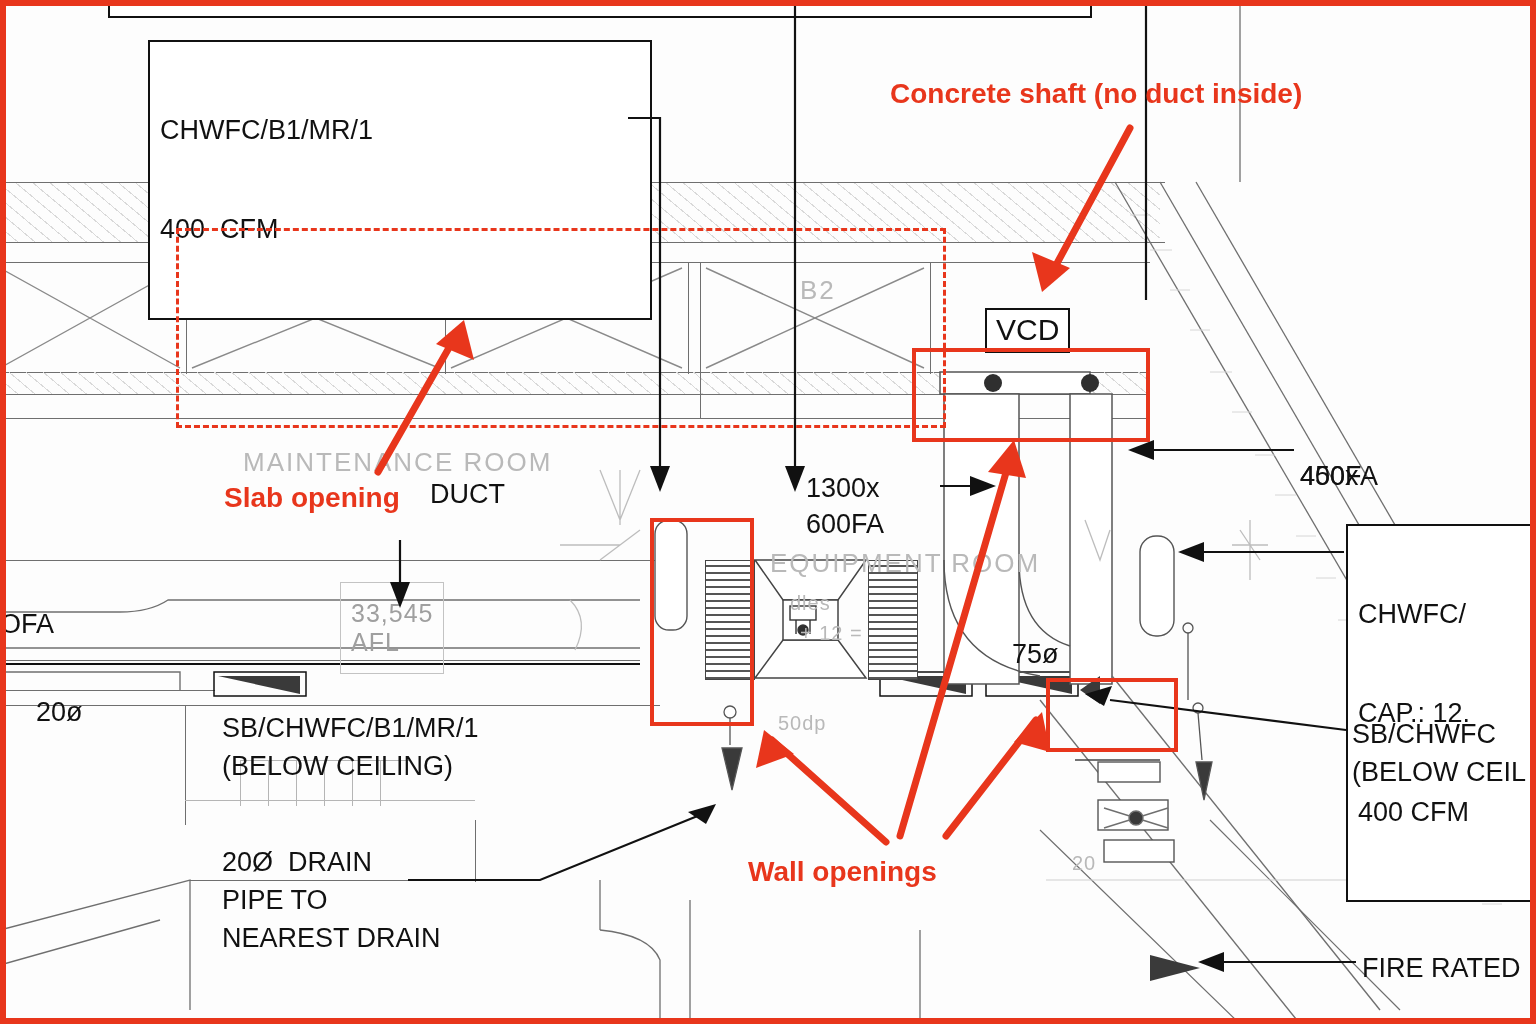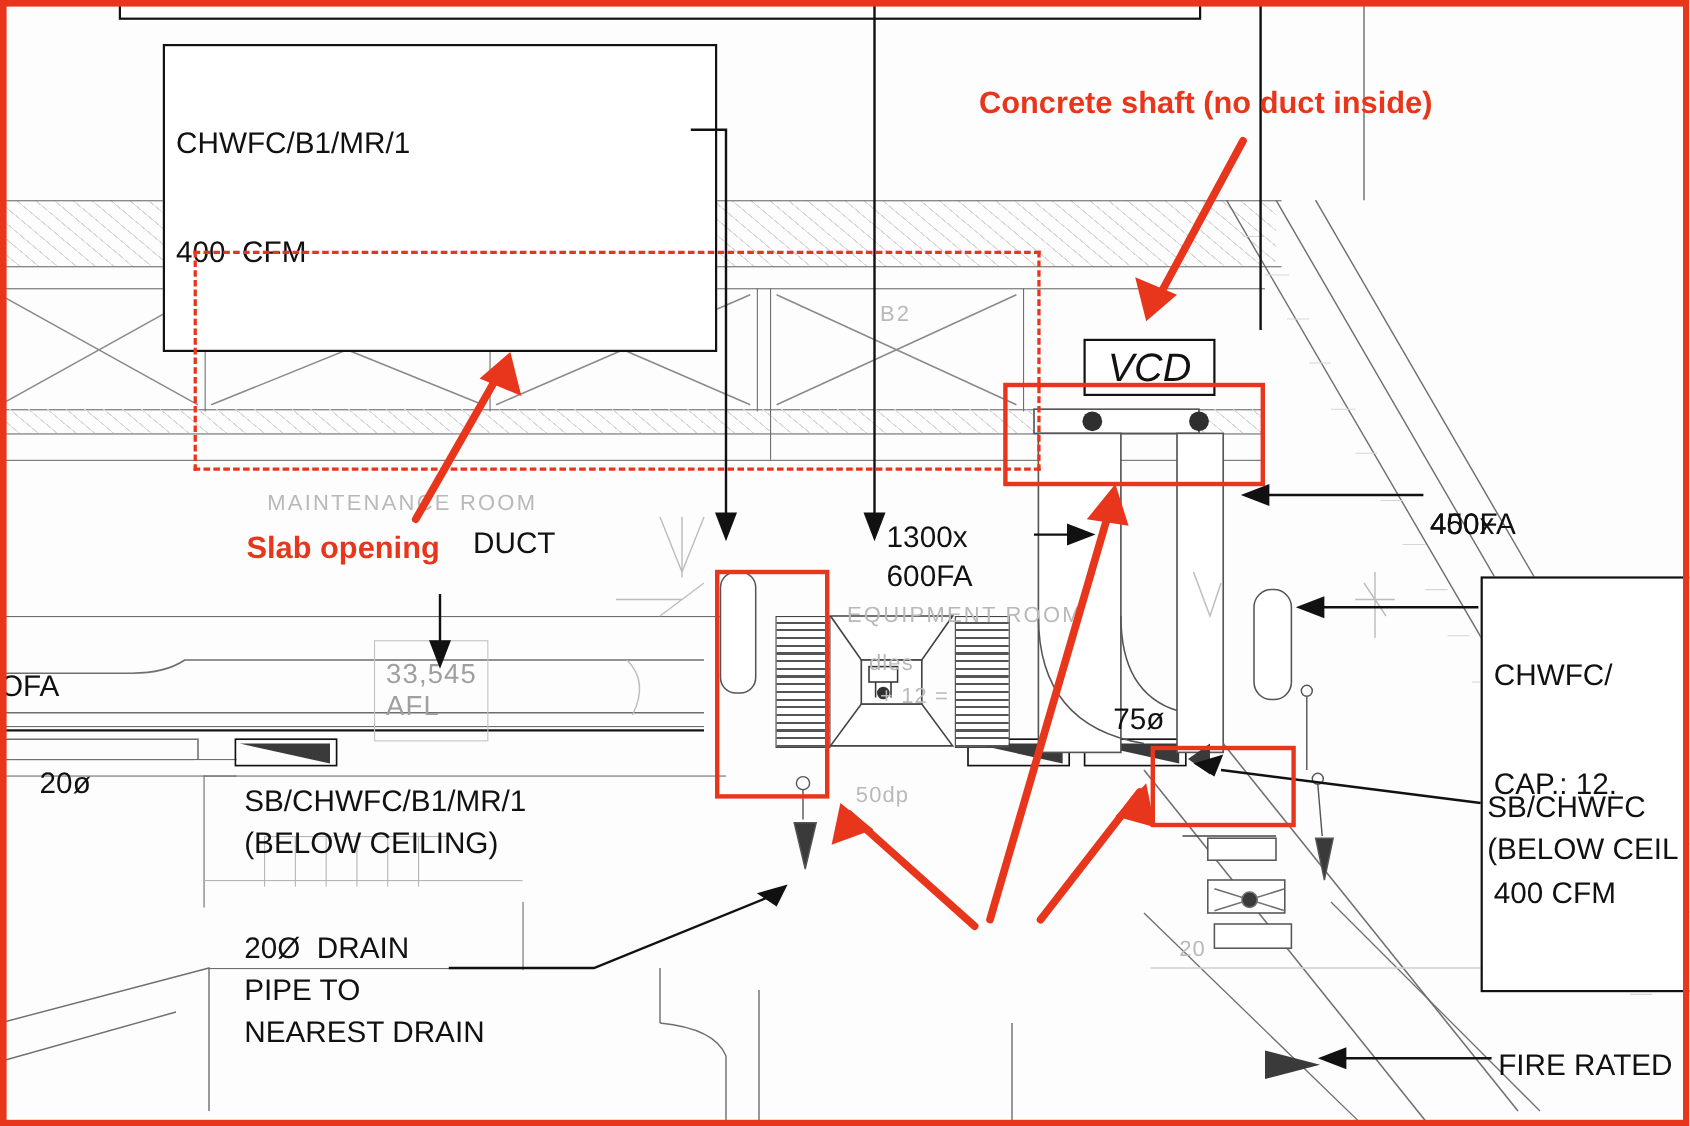--- a/index.html
+++ b/index.html
@@ -10,21 +10,21 @@
   
   .cad{position:absolute;}
   .ln{position:absolute;background:#6f6f6f;}
   .ln.h{height:1px;}
   .ln.v{width:1px;}
   .lt{position:absolute;background:#b5b5b5;}
   .lt.h{height:1px;}
   .lt.v{width:1px;}
   .conc{position:absolute;
     background:repeating-linear-gradient(40deg,#d9d9d9 0px,#d9d9d9 1px,transparent 1px,transparent 11px);}
-  .gray-txt{position:absolute;color:#b9b9b9;font-size:20px;letter-spacing:2px;white-space:nowrap;}
+  .gray-txt{position:absolute;color:#b9b9b9;font-size:26px;letter-spacing:2px;white-space:nowrap;}
   .gray-txt.sm{font-size:20px;letter-spacing:1px;}
 
   
   .boxlabel{position:absolute;border:2px solid #111;background:#fff;color:#111;
     font-size:27px;line-height:1.22;padding:6px 10px;white-space:pre;}
   .blk{position:absolute;color:#111;font-size:27px;line-height:1.2;white-space:pre;}
 
   
   .red-txt{position:absolute;color:#e8361c;font-size:28px;font-weight:700;white-space:nowrap;}
   .red-box{position:absolute;border:4px solid #e8361c;box-sizing:border-box;}
@@ -154,21 +154,21 @@
         <path d="M944 560 Q944 660 1040 676"></path>
         <path d="M1019 560 Q1019 630 1070 646"></path>
       </g>
       <circle cx="993" cy="383" r="9" fill="#2f2f2f"></circle>
       <circle cx="1090" cy="383" r="9" fill="#2f2f2f"></circle>
       <g stroke="#555" stroke-width="1.4" fill="#fff">
         <rect x="1140" y="536" width="34" height="100" rx="16"></rect>
         <rect x="655" y="520" width="32" height="110" rx="14"></rect>
       </g>
     </svg>
-    <div class="boxlabel" style="left:985px;top:308px;padding:2px 20px;font-size:36px;font-style:italic;">VCD</div>
+    <div class="boxlabel" style="left:985px;top:308px;padding:2px 9px;font-size:30px;">VCD</div>
 
     <svg class="overlay">
       <g stroke="#6f6f6f" stroke-width="1.4" fill="none">
         <path d="M1040 700 L1300 1024"></path>
         <path d="M1112 676 L1380 1010"></path>
         <path d="M1075 760 L1160 760" stroke="#444"></path>
         <rect x="1098" y="762" width="62" height="20" fill="#fff" stroke="#555"></rect>
         <rect x="1098" y="800" width="70" height="30" fill="#fff" stroke="#555"></rect>
         <rect x="1104" y="840" width="70" height="22" fill="#fff" stroke="#555"></rect>
         <path d="M1104 808 L1168 828 M1168 808 L1104 828"></path>
@@ -271,20 +271,21 @@
   <div class="frame"></div>
 
   <div class="red-dash" style="left:176px;top:228px;width:770px;height:200px;"></div>
 
   <div class="red-box" style="left:912px;top:348px;width:238px;height:94px;"></div>
   <div class="red-box" style="left:650px;top:518px;width:104px;height:208px;"></div>
   <div class="red-box" style="left:1046px;top:678px;width:132px;height:74px;"></div>
 
   <div class="red-txt" style="left:890px;top:78px;">Concrete shaft (no duct inside)</div>
   <div class="red-txt" style="left:224px;top:482px;">Slab opening</div>
+  <div class="red-txt" style="left:748px;top:856px;">Wall openings</div>
 
   <svg class="overlay">
     <g stroke="#e8361c" stroke-width="7" fill="none" stroke-linecap="round">
       <path d="M1130 128 L1048 280"></path>
       <path d="M378 472 L458 332"></path>
       <path d="M886 842 L772 740"></path>
       <path d="M900 836 L1012 452"></path>
       <path d="M946 836 L1036 720"></path>
     </g>
     <g fill="#e8361c">

